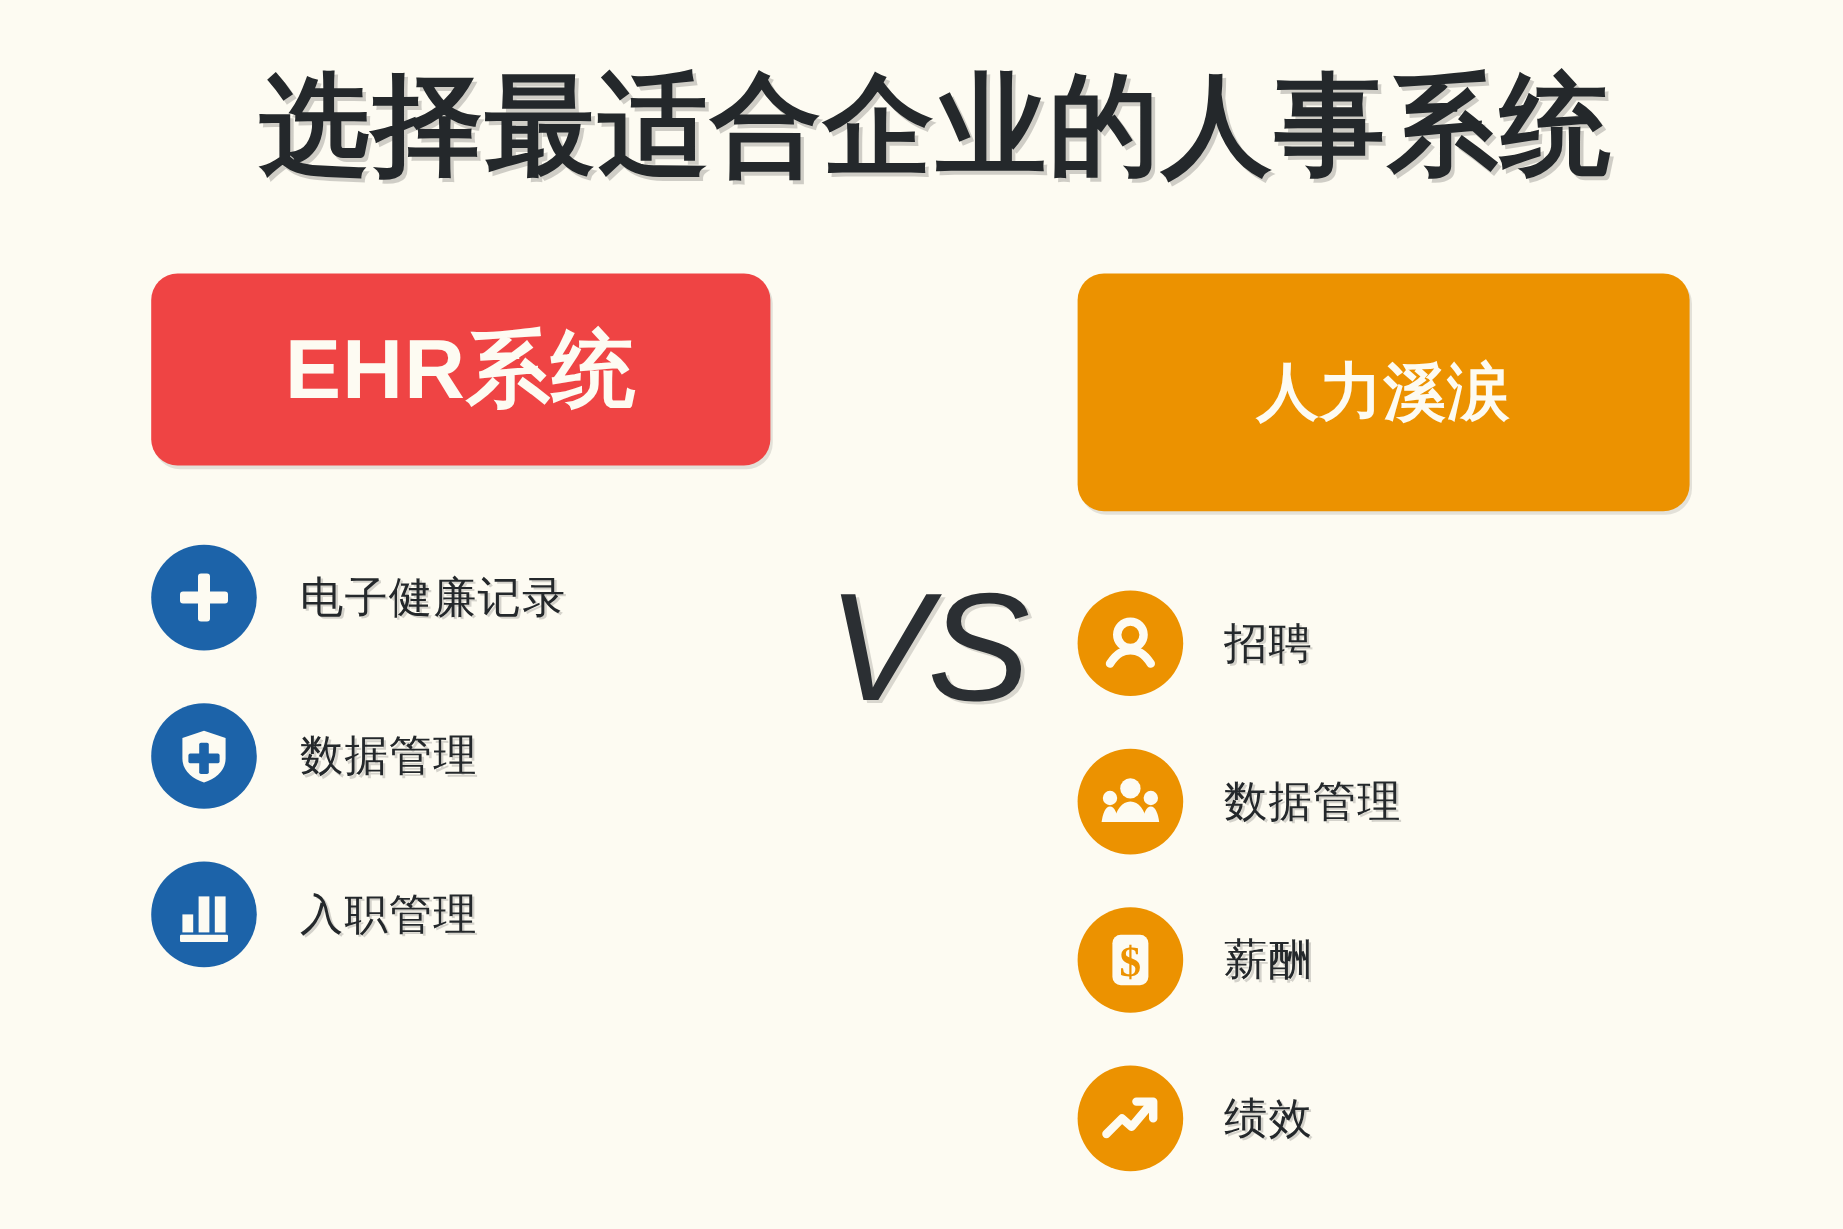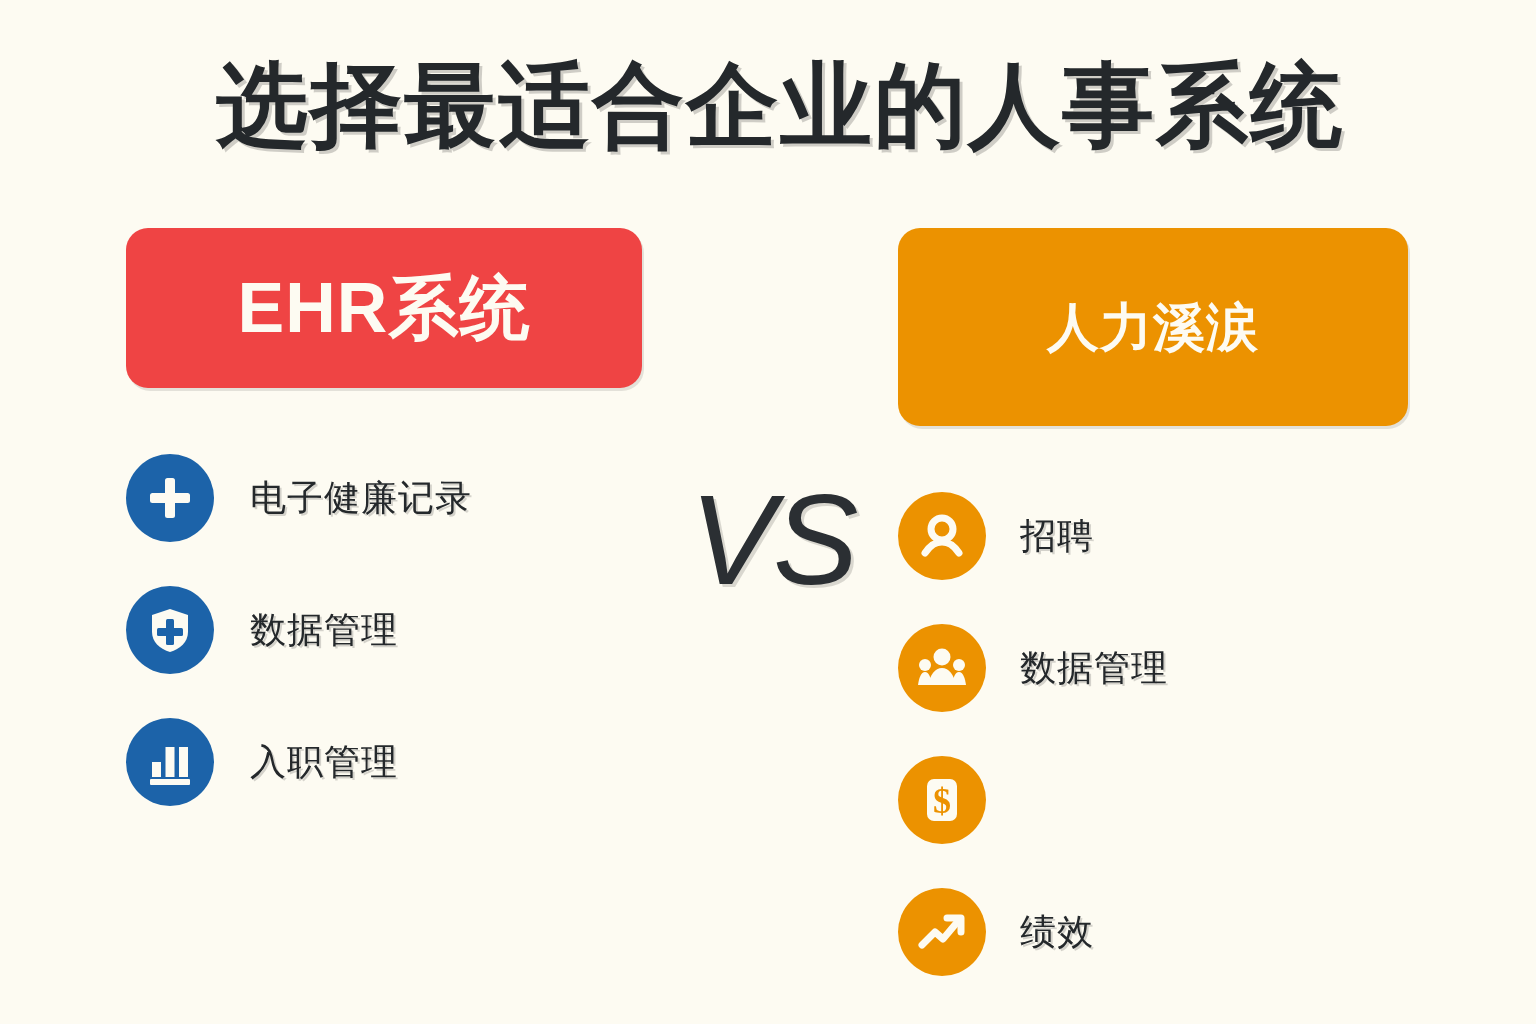--- a/index.html
+++ b/index.html
@@ -204,20 +204,21 @@
       <span class="feature-label">数据管理</span>
     </li>
 
     <li class="feature-item">
       <span class="feature-icon">
         <svg width="56" height="56" viewBox="0 0 56 56" aria-hidden="true">
           <rect x="13" y="7" width="30" height="42" rx="7" fill="#fdfbf2"></rect>
           <text x="28" y="41" text-anchor="middle" font-family="Liberation Serif, serif" font-size="36" font-weight="700" fill="#ec9200">$</text>
         </svg>
       </span>
+      <span class="feature-label">薪酬</span>
     </li>
 
     <li class="feature-item">
       <span class="feature-icon">
         <svg width="56" height="56" viewBox="0 0 56 56" aria-hidden="true">
           <path d="M8 41 L21 28 L29 35 L45 16" fill="none" stroke="#fdfbf2" stroke-width="7" stroke-linecap="round" stroke-linejoin="round"></path>
           <path d="M33 14 L47 14 L47 28" fill="none" stroke="#fdfbf2" stroke-width="7" stroke-linecap="round" stroke-linejoin="round"></path>
         </svg>
       </span>
       <span class="feature-label">绩效</span>

